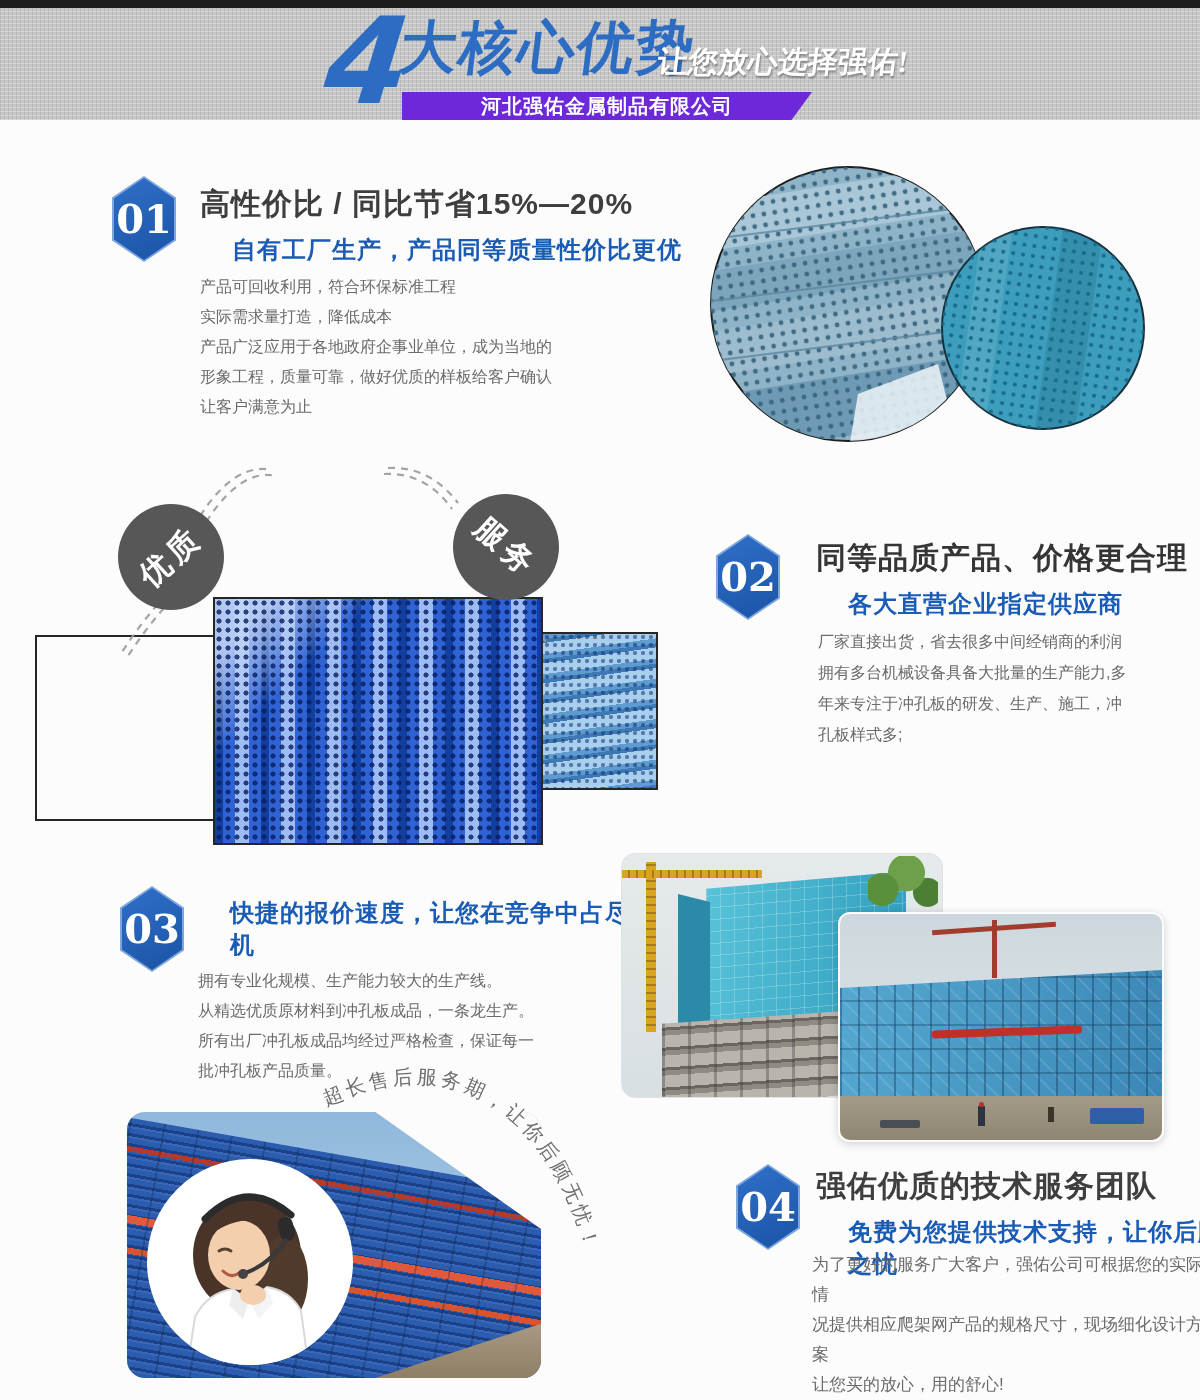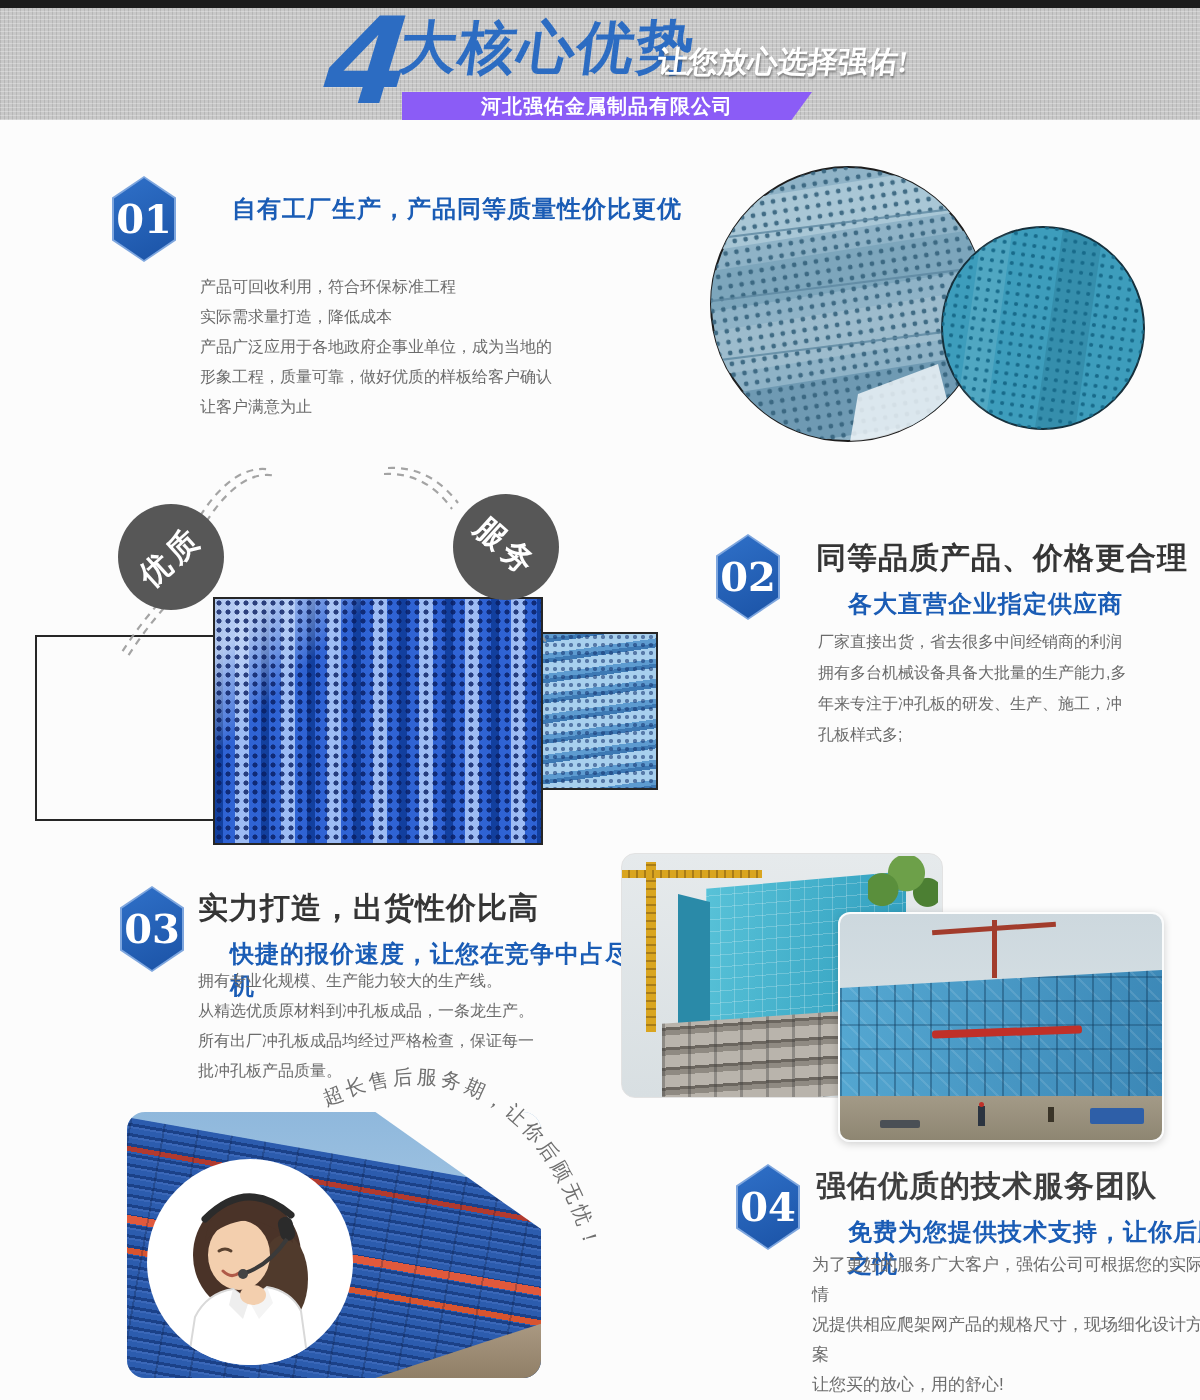--- a/index.html
+++ b/index.html
@@ -10,21 +10,21 @@
   .header-band{position:absolute;left:0;top:8px;width:1200px;height:112px;background-color:#c8c8c8;
     background-image:
       repeating-linear-gradient(0deg, rgba(255,255,255,.28) 0 1px, transparent 1px 4px),
       repeating-linear-gradient(90deg, rgba(110,110,110,.20) 0 1px, transparent 1px 4px);}
   .big-num{position:absolute;left:326px;top:0px;font-size:120px;line-height:124px;font-weight:800;
     font-style:italic;color:#2c6cc2;transform:skewX(-6deg);font-family:"DejaVu Sans",sans-serif;}
   .head-title{position:absolute;left:400px;top:16px;font-size:57px;line-height:64px;font-weight:800;
     color:#2c6cc2;letter-spacing:2px;transform:skewX(-7deg);font-family:"Liberation Serif",serif;}
   .head-tagline{position:absolute;left:658px;top:42px;font-size:30px;font-weight:700;color:#ffffff;
     transform:skewX(-7deg);text-shadow:1px 2px 2px rgba(70,70,70,.55);font-family:"Liberation Serif",serif;}
-  .company-banner{position:absolute;left:402px;top:92px;width:410px;height:28px;background:#8b5cf6;
+  .company-banner{position:absolute;left:402px;top:92px;width:410px;height:28px;background:#6d28d9;
     clip-path:polygon(0 0,100% 0,95% 100%,0 100%);color:#fff;font-size:20px;font-weight:700;
     text-align:center;line-height:28px;letter-spacing:1px;}
   
   .hex{position:absolute;width:64px;height:86px;}
   .hex .outer{position:absolute;inset:0;background:#7ea6de;
     clip-path:polygon(50% 0,100% 25%,100% 75%,50% 100%,0 75%,0 25%);}
   .hex .inner{position:absolute;inset:2px;background:linear-gradient(155deg,#2f70c8,#1b53a6);
     clip-path:polygon(50% 0,100% 25%,100% 75%,50% 100%,0 75%,0 25%);}
   .hex .num{position:absolute;inset:0;text-align:center;line-height:86px;color:#fff;font-size:40px;
     font-weight:700;font-family:"DejaVu Serif",serif;}
@@ -77,20 +77,21 @@
       <textPath href="#arcPath">超长售后服务期，让你后顾无忧！</textPath>
     </text>
   </svg>
 
   <div class="hex" style="left:112px;top:176px;">
     <div class="outer"></div>
     <div class="inner"></div>
     <div class="num">01</div>
   </div>
   <div class="adv-text sans" style="left:200px;top:184px;width:520px;">
+    <div class="adv-title">高性价比 / 同比节省15%—20%</div>
     <div class="adv-sub">自有工厂生产，产品同等质量性价比更优</div>
   </div>
   <div class="adv-body" style="left:200px;top:272px;width:470px;">产品可回收利用，符合环保标准工程
 实际需求量打造，降低成本
 产品广泛应用于各地政府企事业单位，成为当地的
 形象工程，质量可靠，做好优质的样板给客户确认
 让客户满意为止</div>
 
   <svg class="svg-block" style="left:708px;top:164px;" width="280" height="280" viewBox="0 0 280 280">
     <defs>
@@ -220,21 +221,20 @@
     <div class="abs" style="left:250px;bottom:16px;width:54px;height:16px;background:#2e5fa8;border-radius:2px;"></div>
     <div class="abs" style="left:40px;bottom:12px;width:40px;height:8px;background:#4a4f55;border-radius:2px;"></div>
   </div>
 
   <div class="hex" style="left:120px;top:886px;">
     <div class="outer"></div>
     <div class="inner"></div>
     <div class="num">03</div>
   </div>
   <div class="adv-text serif" style="left:198px;top:888px;width:480px;">
-    <div class="adv-title">实力打造，出货性价比高</div>
     <div class="adv-sub">快捷的报价速度，让您在竞争中占尽先机</div>
   </div>
   <div class="adv-body" style="left:198px;top:966px;width:470px;">拥有专业化规模、生产能力较大的生产线。
 从精选优质原材料到冲孔板成品，一条龙生产。
 所有出厂冲孔板成品均经过严格检查，保证每一
 批冲孔板产品质量。</div>
 
   <div class="photo-card" style="left:127px;top:1112px;width:414px;height:266px;border-radius:18px;z-index:1;">
     <div class="abs" style="inset:0;background:linear-gradient(#8fb8dc,#bcd6ec);"></div>
     <div class="abs" style="left:-30px;top:0px;width:520px;height:340px;transform:rotate(10deg);transform-origin:0 0;

